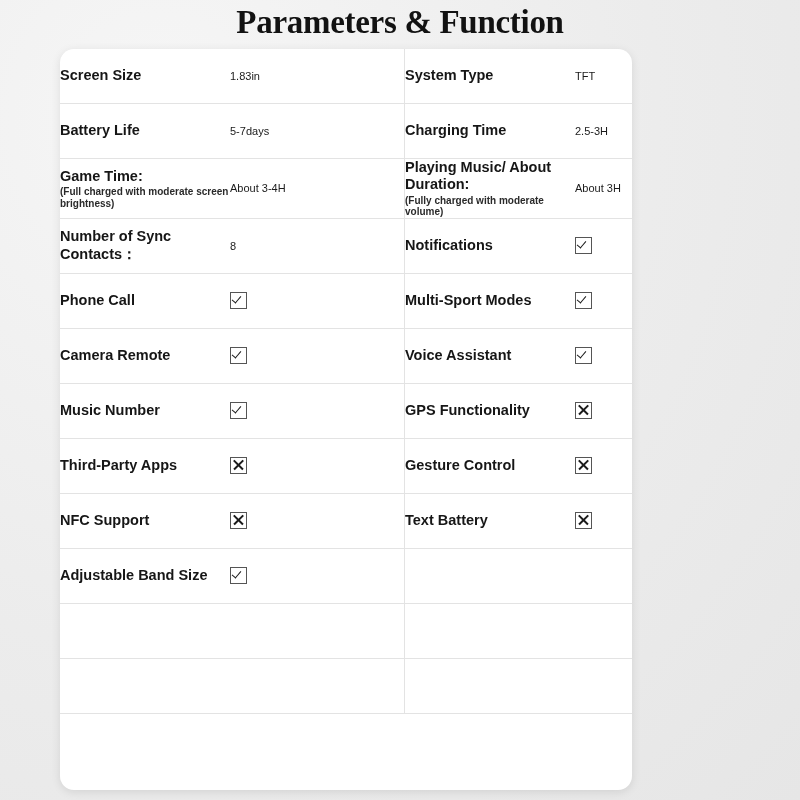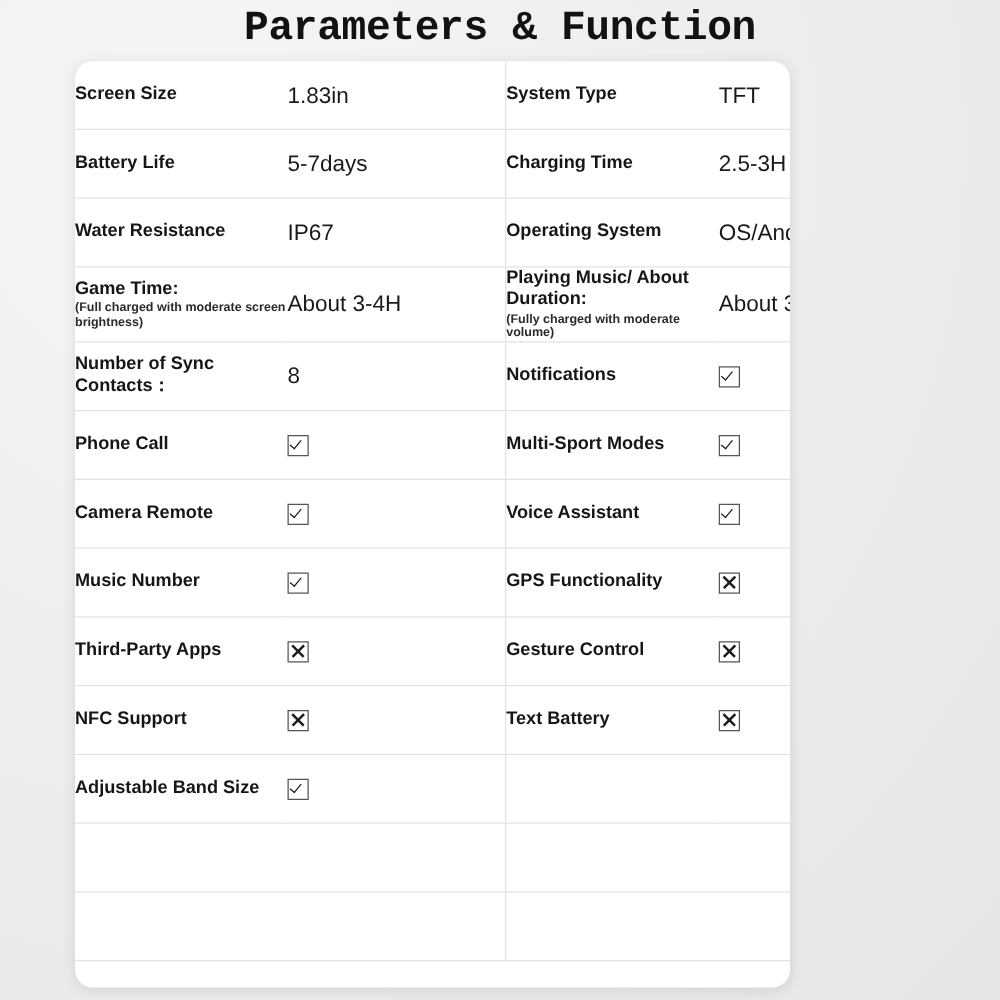--- a/index.html
+++ b/index.html
@@ -23,21 +23,21 @@
   .title {
     position: absolute;
     top: 4px;
     left: 0;
     width: 800px;
     text-align: center;
     font-size: 33px;
     font-weight: bold;
     letter-spacing: -0.3px;
     color: #121212;
-    font-family: Liberation Mono, monospace;
+    font-family: Liberation Serif, serif;
   }
   .card {
     position: absolute;
     left: 60px;
     top: 49px;
     width: 572px;
     height: 741px;
     background: #ffffff;
     border-radius: 14px;
     box-shadow: 0 2px 10px rgba(0,0,0,0.10);
@@ -60,21 +60,21 @@
     padding-right: 6px;
     font-size: 14.5px;
     font-weight: bold;
     color: #161616;
     line-height: 1.2;
   }
   td.val {
     width: 174px;
     padding-left: 4px;
     padding-right: 6px;
-    font-size: 18px;
+    font-size: 11px;
     font-weight: normal;
     color: #1a1a1a;
   }
   td.divider {
     width: 0px;
     border-right: 1px solid #e3e3e3;
     border-bottom: 1px solid #e3e3e3;
     padding: 0;
   }
   .sub {
@@ -137,27 +137,20 @@
           <td class="val"><span>TFT</span></td>
         </tr>
         <tr>
           <td class="lbl"><span>Battery Life</span></td>
           <td class="val"><span>5-7days</span></td>
           <td class="divider"></td>
           <td class="lbl"><span>Charging Time</span></td>
           <td class="val"><span>2.5-3H</span></td>
         </tr>
         <tr>
-          <td class="lbl"><span>Water Resistance</span></td>
-          <td class="val"><span>IP67</span></td>
-          <td class="divider"></td>
-          <td class="lbl"><span>Operating System</span></td>
-          <td class="val"><span>OS/Andiod</span></td>
-        </tr>
-        <tr>
           <td class="lbl"><span>Game Time:</span><span class="sub">(Full charged with moderate screen brightness)</span></td>
           <td class="val"><span>About 3-4H</span></td>
           <td class="divider"></td>
           <td class="lbl"><span>Playing Music/ About Duration:</span><span class="sub">(Fully charged with moderate volume)</span></td>
           <td class="val"><span>About 3H</span></td>
         </tr>
         <tr>
           <td class="lbl"><span>Number of Sync Contacts：</span></td>
           <td class="val"><span>8</span></td>
           <td class="divider"></td>

